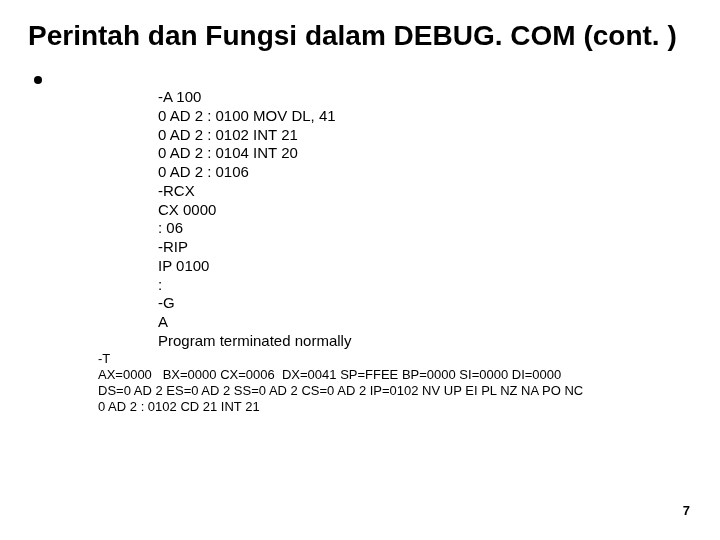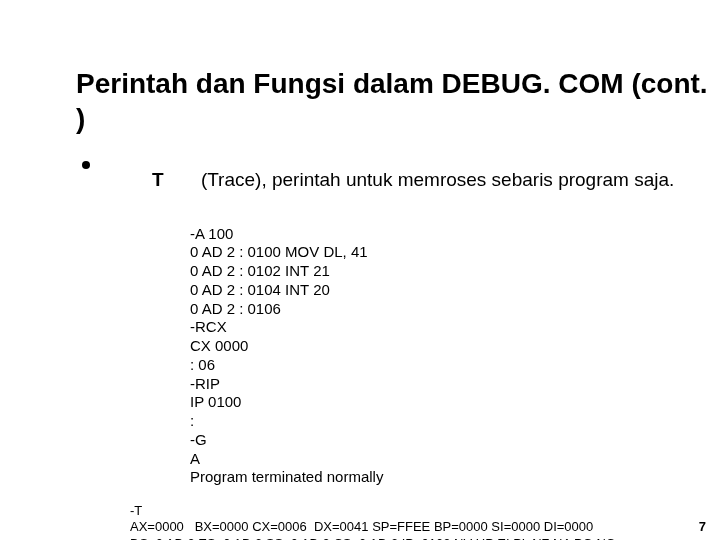--- a/index.html
+++ b/index.html
@@ -1,15 +1,15 @@
 <!DOCTYPE html>
 <html><head>
 <meta charset="utf-8">
 <style>
-  * { margin: 16px; padding: 0; box-sizing: border-box; }
+  * { margin: 0; padding: 0; box-sizing: border-box; }
   body {
     width: 720px;
     height: 540px;
     background: #ffffff;
     font-family: Arial, Helvetica, sans-serif;
     position: relative;
     padding: 18px 28px 18px 28px;
   }
   .title {
     font-size: 28px;
@@ -59,23 +59,20 @@
     font-weight: bold;
   }
 </style>
 </head>
 <body>
 
 <div class="title">Perintah dan Fungsi dalam DEBUG. COM  (cont. )</div>
 
 <div class="bullet-row">
   <div class="bullet"></div>
-  <div class="bullet-text">
-    <span class="cmd">T</span><span> (Trace), perintah untuk memroses sebaris program saja.</span>
-  </div>
 </div>
 
 <div class="code-block">-A 100
 0 AD 2 : 0100 MOV DL, 41
 0 AD 2 : 0102 INT 21
 0 AD 2 : 0104 INT 20
 0 AD 2 : 0106
 -RCX
 CX 0000
 : 06

